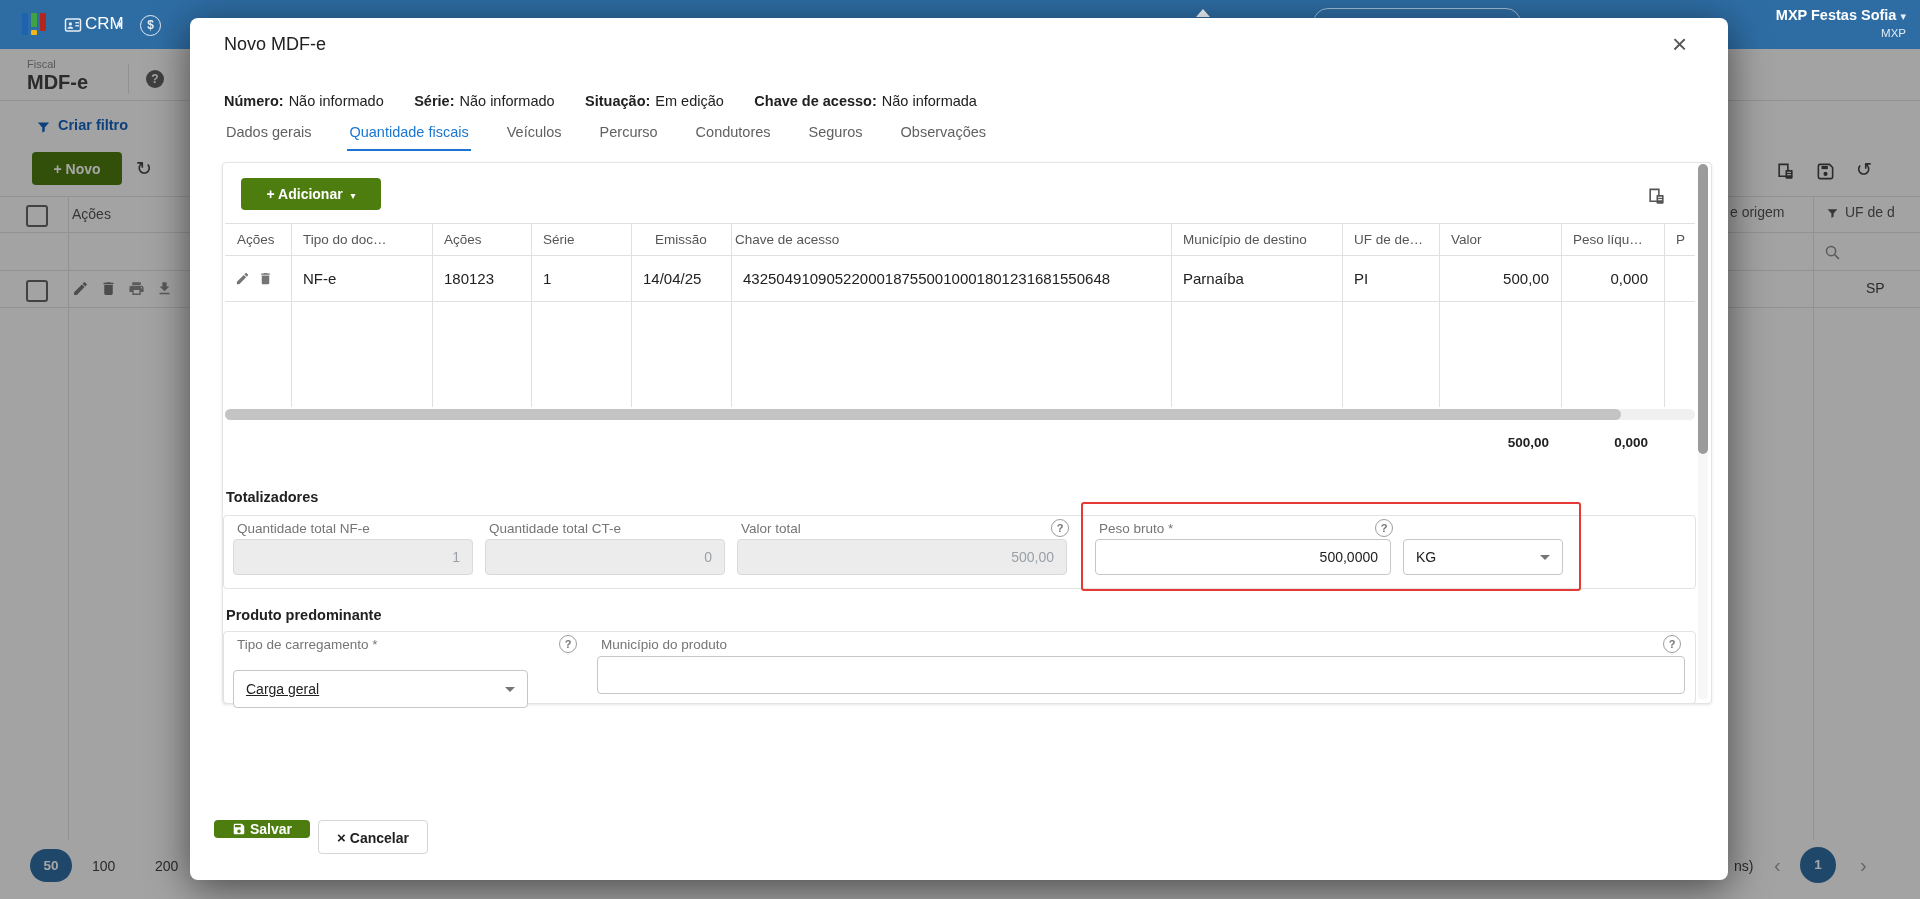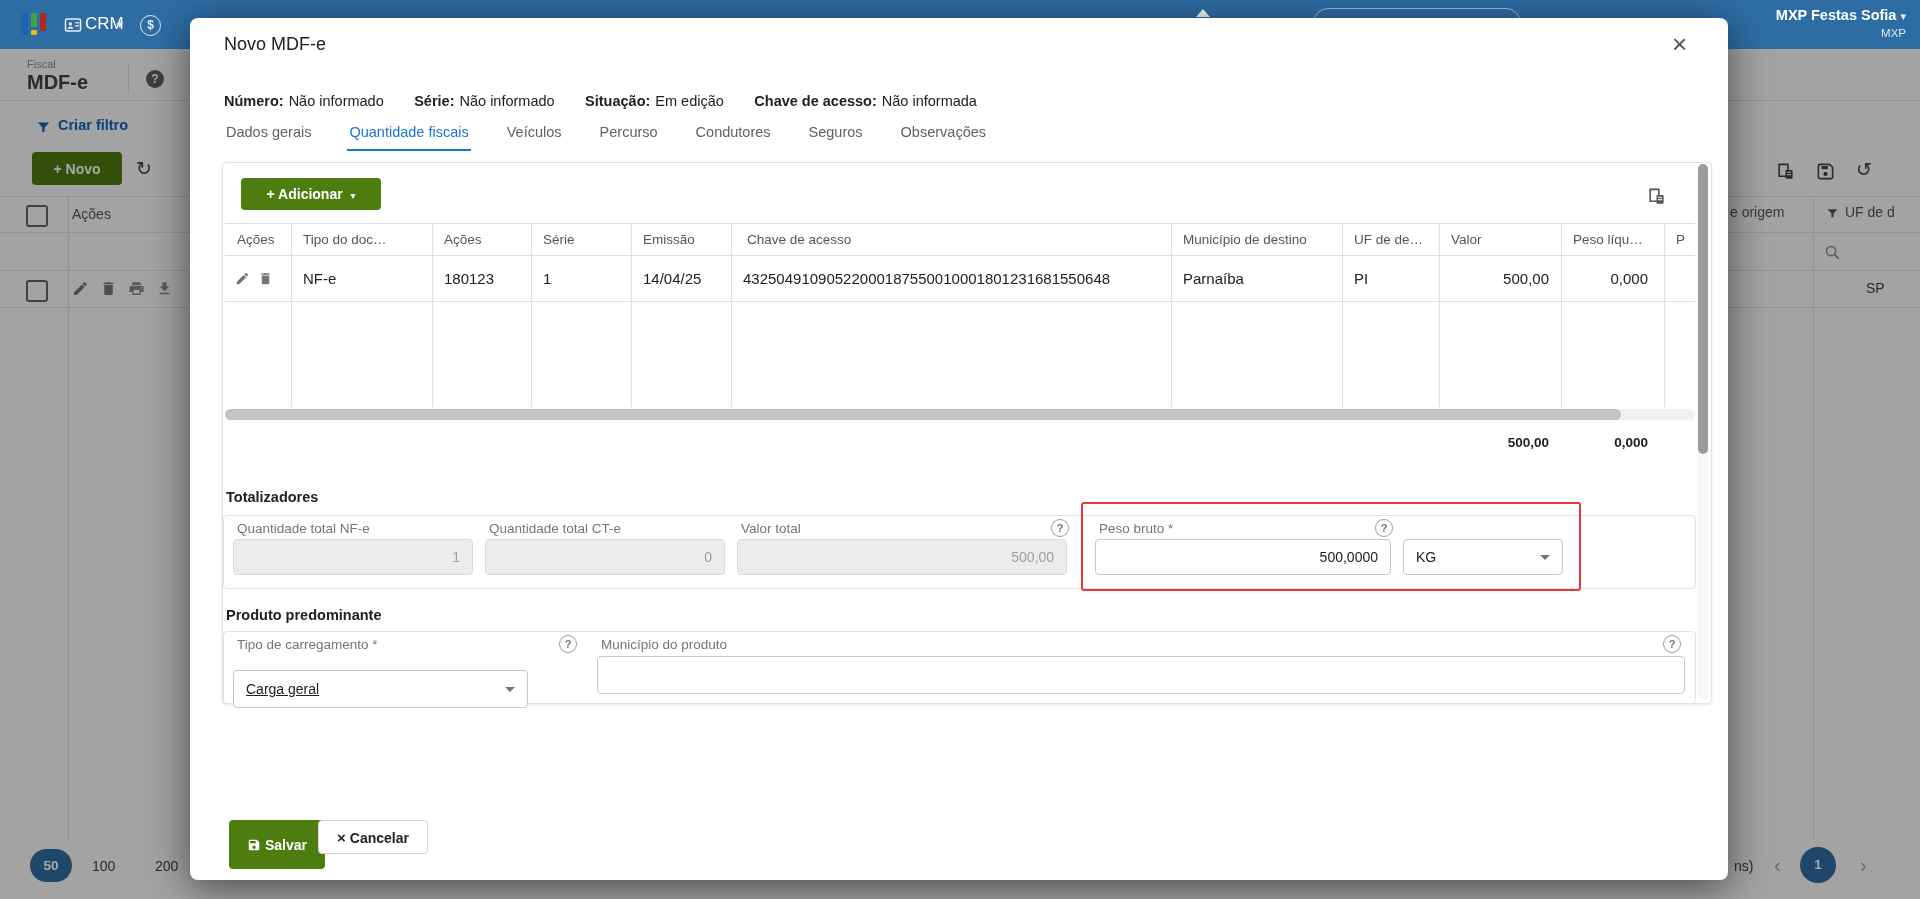--- a/index.html
+++ b/index.html
@@ -222,22 +222,22 @@
         <div class="abs vline" style="left:1117px;top:0;height:184px;"></div>
         <div class="abs vline" style="left:1214px;top:0;height:184px;"></div>
         <div class="abs vline" style="left:1336px;top:0;height:184px;"></div>
         <div class="abs vline" style="left:1439px;top:0;height:184px;"></div>
 
         <div class="abs" style="left:0;top:0;width:1470px;height:32px;display:flex;align-items:center;">
           <div class="gh" style="width:66px;padding:0 12px;box-sizing:border-box;">Ações</div>
           <div class="gh" style="width:141px;padding:0 12px;box-sizing:border-box;">Tipo do doc…</div>
           <div class="gh" style="width:99px;padding:0 12px;box-sizing:border-box;">Ações</div>
           <div class="gh" style="width:100px;padding:0 12px;box-sizing:border-box;">Série</div>
-          <div class="gh" style="width:100px;padding:0 12px;box-sizing:border-box;">Emissão</div>
-          <div class="gh" style="width:440px;padding:0 16px;box-sizing:border-box;">Chave de acesso</div>
+          <div class="gh" style="width:100px;padding:0 12px;box-sizing:border-box;text-align:center;">Emissão</div>
+          <div class="gh" style="width:440px;padding:0 4px;box-sizing:border-box;">Chave de acesso</div>
           <div class="gh" style="width:171px;padding:0 12px;box-sizing:border-box;">Município de destino</div>
           <div class="gh" style="width:97px;padding:0 12px;box-sizing:border-box;">UF de de…</div>
           <div class="gh" style="width:122px;padding:0 12px;box-sizing:border-box;">Valor</div>
           <div class="gh" style="width:103px;padding:0 12px;box-sizing:border-box;">Peso líqu…</div>
           <div class="gh" style="width:31px;padding:0 0 0 12px;box-sizing:border-box;overflow:hidden;">P</div>
         </div>
 
         <div class="abs" style="left:0;top:32px;width:1470px;height:46px;display:flex;align-items:center;">
           <div style="width:66px;padding:0 10px;box-sizing:border-box;display:flex;gap:8px;align-items:center;">
             <svg class="ic" width="15" height="15" viewBox="0 0 24 24">
@@ -295,21 +295,21 @@
       </div>
       <div class="abs flabel" style="left:378px;top:474px;">Município do produto</div>
       <div class="abs help" style="left:1440px;top:472px;">?</div>
       <input class="abs inp" style="left: 374px; top: 493px; width: 1088px; height: 38px;" value="">
     </div>
 
     <div class="abs scroll-v" style="left:1508px;top:146px;width:10px;height:536px;">
       <div class="thumb" style="height:290px;"></div>
     </div>
 
-    <button class="abs btn-green" style="left:24px;top:802px;width:96px;height:49px;margin-left:15px;">
+    <button class="abs btn-green" style="left:24px;top:802px;width:96px;height:18px;">
       <svg class="ic" style="display:inline-block;vertical-align:-2px;margin-right:4px;" width="14" height="14" viewBox="0 0 24 24">
           <path d="M17 3H5a2 2 0 0 0-2 2v14a2 2 0 0 0 2 2h14a2 2 0 0 0 2-2V7l-4-4zm-5 16a3 3 0 1 1 0-6 3 3 0 0 1 0 6zm3-10H5V5h10v4z" fill="#fff"></path>
         </svg><span>Salvar</span>
     </button>
     <button class="abs btn-outline" style="left:128px;top:802px;width:110px;height:34px;">
       <span style="font-size:15px;margin-right:4px;">×</span><span>Cancelar</span>
     </button>
   </div>
 
 </div>

